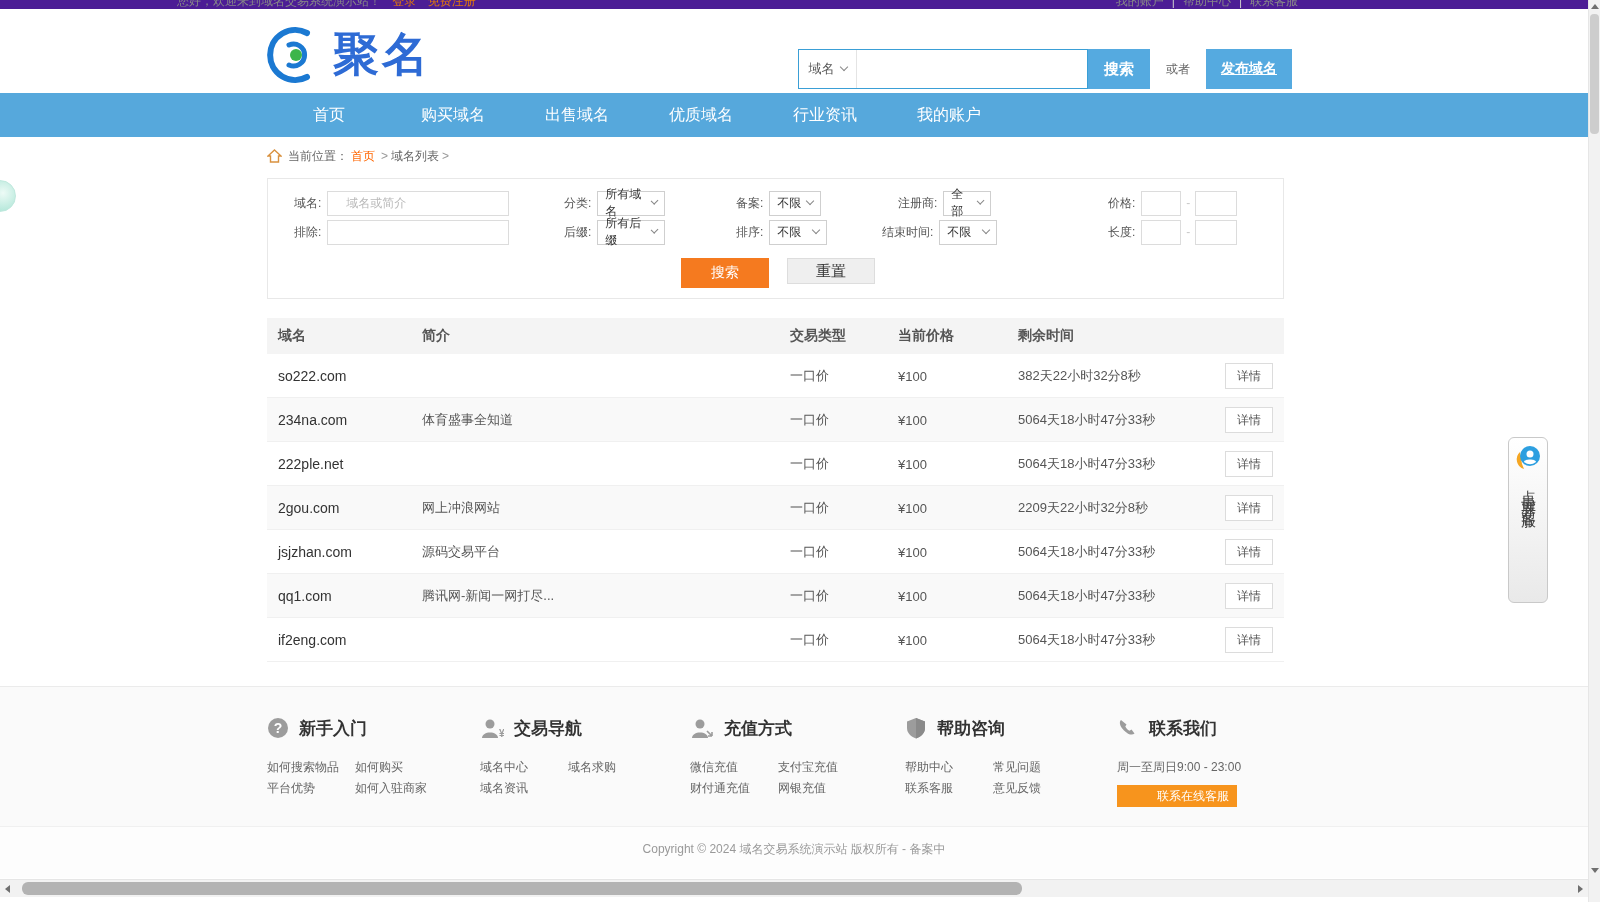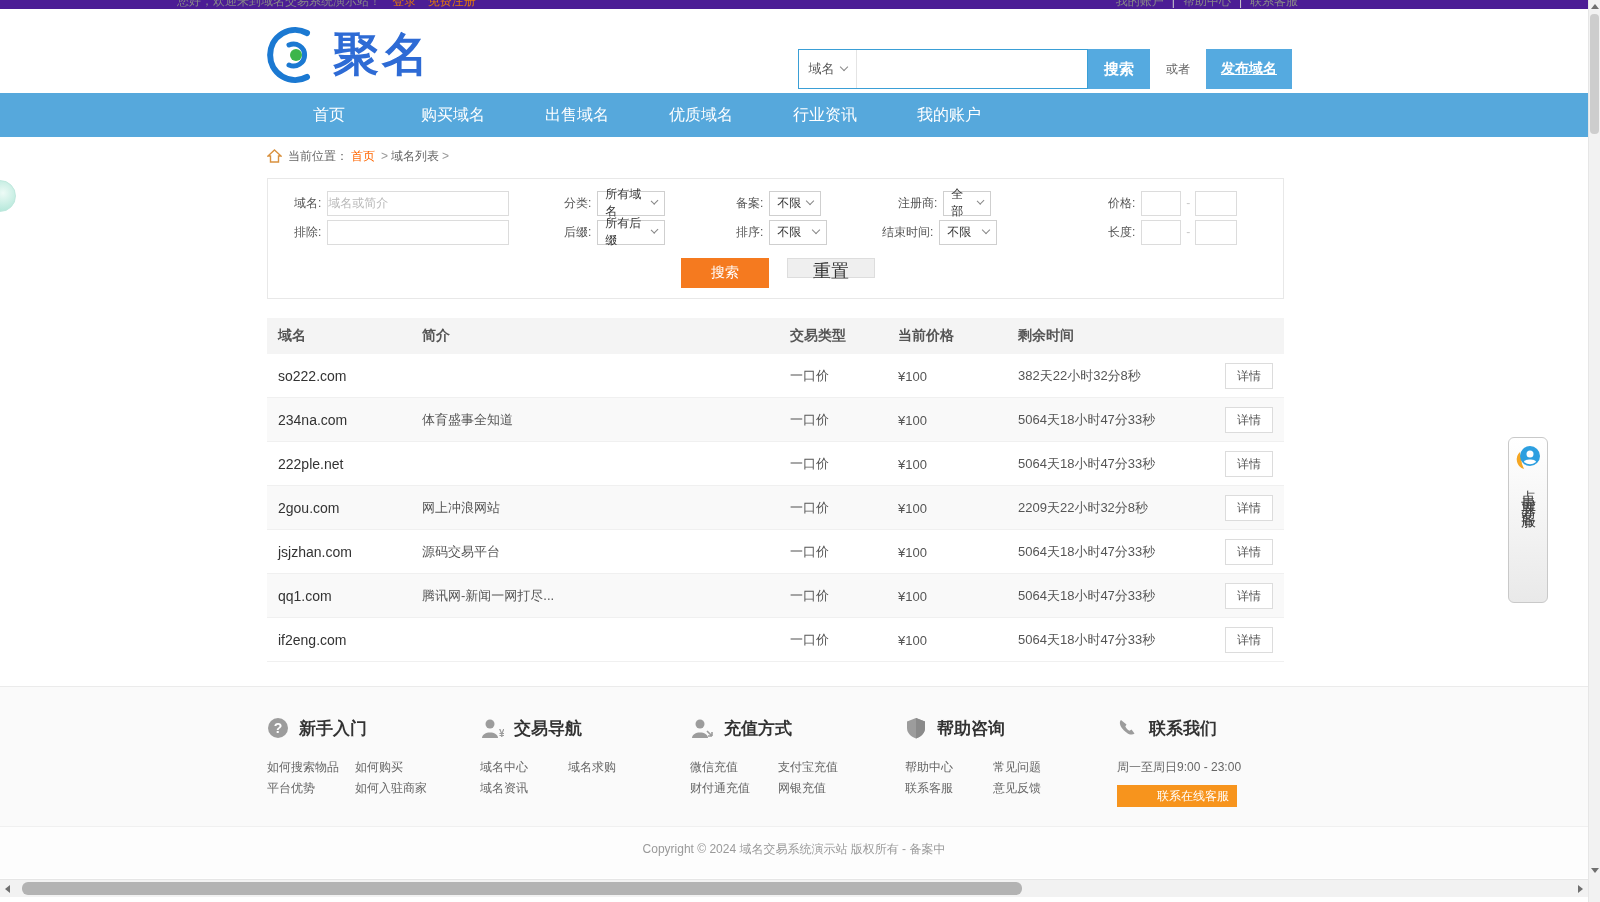--- a/index.html
+++ b/index.html
@@ -34,26 +34,26 @@
   
   .breadcrumb { position:absolute; top:147px; left:267px; height:18px; display:flex; align-items:center; font-size:12px; color:#666; }
   .breadcrumb .home-ico { margin-right:6px; }
   .breadcrumb a.bc-home { color:#FF6600; text-decoration:none; margin:0 3px; }
   .breadcrumb .bc-sep { color:#999; margin:0 3px; }
 
   
   .filter-panel { position:absolute; left:267px; top:178px; width:1017px; height:121px; border:1px solid #E8E8E8; background:#fff; }
   .f-field { position:absolute; display:flex; align-items:center; font-size:12px; color:#555; height:26px; }
   .f-field label { margin-right:6px; }
-  .f-input { height:25px; border:1px solid #DCDCDC; font-size:12px; padding:0 0; outline:none; color:#15803d; }
+  .f-input { height:25px; border:1px solid #DCDCDC; font-size:12px; padding:0 18px; outline:none; color:#15803d; }
   .f-input::placeholder { color:#B9B9B9; }
   .f-select { height:25px; border:1px solid #CFCFCF; background:#fff; display:inline-flex; align-items:center; justify-content:space-between; padding:0 7px; font-size:12px; color:#333; cursor:pointer; }
   .f-sep { color:#C9C9C9; margin:0 5px; }
   .btn-filter-search { position:absolute; left:413px; top:79px; width:88px; height:30px; background:#F57A1F; color:#fff; border:none; font-size:14px; cursor:pointer; }
-  .btn-filter-reset { position:absolute; left:519px; top:79px; width:88px; height:20px; background:#EFEFEF; color:#333; border:1px solid #DDD; font-size:18px; cursor:pointer; }
+  .btn-filter-reset { position:absolute; left:519px; top:79px; width:88px; height:26px; background:#EFEFEF; color:#333; border:1px solid #DDD; font-size:15px; cursor:pointer; }
 
   
   .dtable { position:absolute; left:267px; top:318px; width:1017px; }
   .thead { position:relative; height:36px; background:#F4F4F4; }
   .thead span { position:absolute; top:50%; transform:translateY(-50%); font-size:14px; font-weight:bold; color:#555; }
   .trow { position:relative; height:44px; border-bottom:1px solid #F0F0F0; background:#fff; }
   .trow.alt { background:#F9F9F9; }
   .cell { position:absolute; top:50%; transform:translateY(-50%); font-size:13px; color:#555; white-space:nowrap; }
   .cell.domain { font-size:14px; color:#333; }
   .c1 { left:11px; } .c2 { left:155px; } .c3 { left:523px; } .c4 { left:631px; } .c5 { left:751px; }

